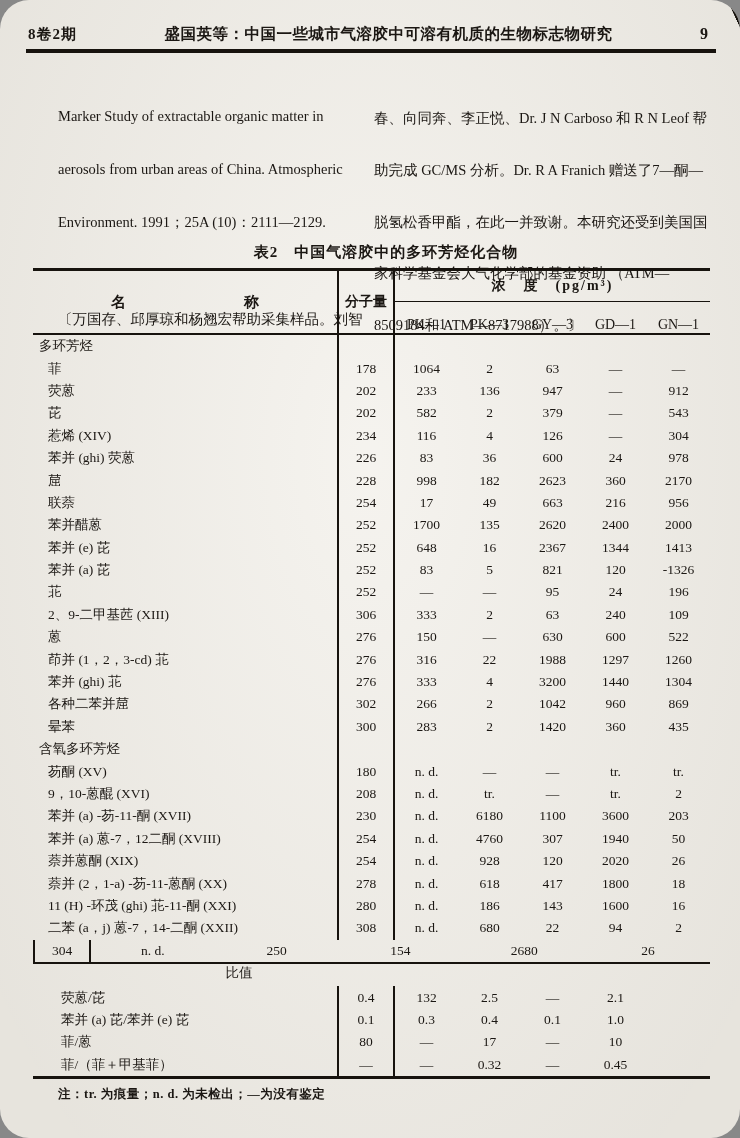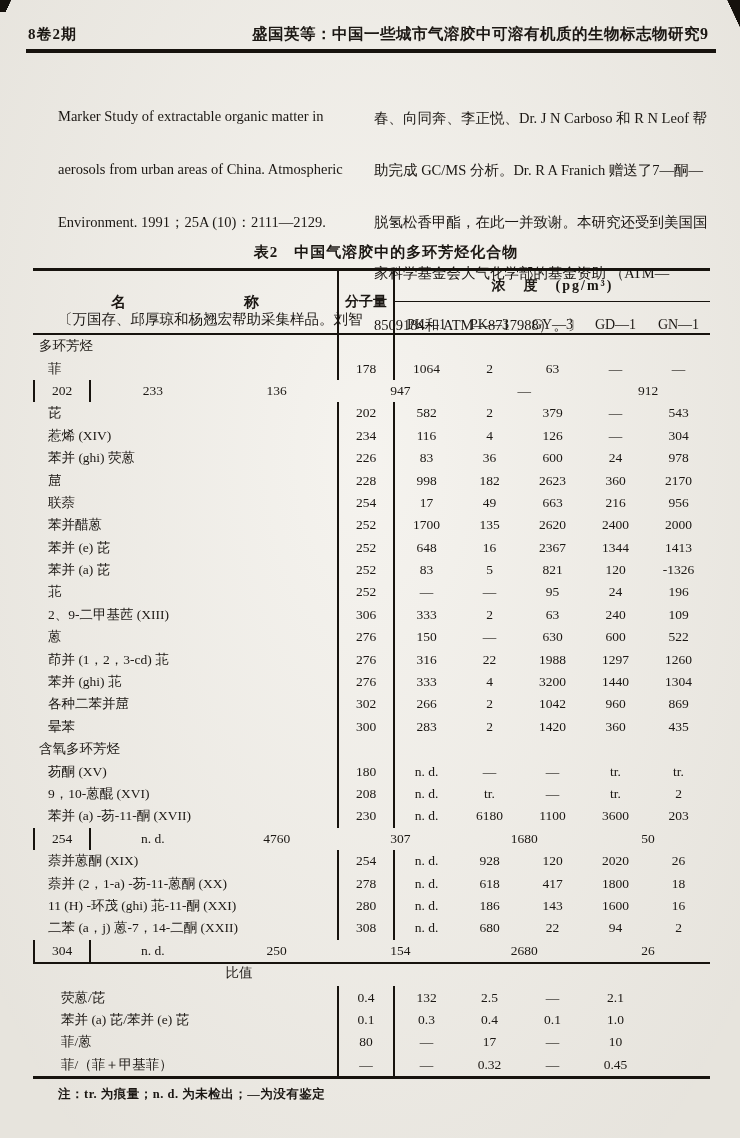--- a/index.html
+++ b/index.html
@@ -1,32 +1,32 @@
 <!DOCTYPE html>
 <html><head>
 <meta charset="utf-8">
 <style>
   html,body { margin:0; padding:0; background:#888; }
   .page {
     position:relative; width:740px; height:1138px;
     background:#f0ede6;
     background-image: radial-gradient(ellipse at 50% 40%, rgba(255,255,255,0.35), rgba(0,0,0,0.04) 90%);
     font-family:"Liberation Serif","DejaVu Serif",serif;
-    color:#1b1713; overflow:hidden;
+    color:#1b1713; overflow:hidden;border-radius:29px;
   }
   
   .corner-tl { position:absolute; top:0; left:0; width:26px; height:12px;
     background:linear-gradient(115deg,#15110c 35%,transparent 36%); }
   .corner-tr { position:absolute; top:0; right:0; width:14px; height:60px;
     background:linear-gradient(245deg,#15110c 30%,transparent 31%); }
 
   .masthead { position:absolute; top:24px; left:28px; right:22px;
     display:flex; align-items:baseline; }
   .issue { font-size:15px; font-weight:bold; letter-spacing:1px; white-space:nowrap; }
-  .running-title { flex:1; text-align:right; font-size:15.5px; font-weight:bold;
+  .running-title { flex:1; text-align:center; font-size:15.5px; font-weight:bold;
     letter-spacing:0.5px; white-space:nowrap; }
   .pageno { font-size:16px; font-weight:bold; padding-right:10px; }
   .header-rule { position:absolute; top:49px; left:26px; width:690px; height:3.5px;
     background:#17130e; }
 
   .textcol { position:absolute; font-size:14.5px; line-height:22px; }
   .textcol .line { white-space:nowrap;margin-top:31px; }
   .textcol .line:empty { height:13px; }
   .col-left  { top:74px; left:58px;  width:310px; }
   .col-right { top:77px; left:374px; width:346px; line-height:20.8px; }
@@ -133,20 +133,21 @@
           <div class="c-mw">178</div>
           <div class="c-vals">
             <div class="c-val">1064</div>
             <div class="c-val">2</div>
             <div class="c-val">63</div>
             <div class="c-val">—</div>
             <div class="c-val">—</div>
           </div>
         </div>
         <div class="trow">
+          <div class="c-name">荧蒽</div>
           <div class="c-mw">202</div>
           <div class="c-vals">
             <div class="c-val">233</div>
             <div class="c-val">136</div>
             <div class="c-val">947</div>
             <div class="c-val">—</div>
             <div class="c-val">912</div>
           </div>
         </div>
         <div class="trow">
@@ -352,26 +353,27 @@
           <div class="c-mw">230</div>
           <div class="c-vals">
             <div class="c-val">n. d.</div>
             <div class="c-val">6180</div>
             <div class="c-val">1100</div>
             <div class="c-val">3600</div>
             <div class="c-val">203</div>
           </div>
         </div>
         <div class="trow">
+          <div class="c-name">苯并 (a) 蒽-7，12二酮 (XVIII)</div>
           <div class="c-mw">254</div>
           <div class="c-vals">
             <div class="c-val">n. d.</div>
             <div class="c-val">4760</div>
             <div class="c-val">307</div>
-            <div class="c-val">1680</div>
+            <div class="c-val">1940</div>
             <div class="c-val">50</div>
           </div>
         </div>
         <div class="trow">
           <div class="c-name">萘并蒽酮 (XIX)</div>
           <div class="c-mw">254</div>
           <div class="c-vals">
             <div class="c-val">n. d.</div>
             <div class="c-val">928</div>
             <div class="c-val">120</div>

